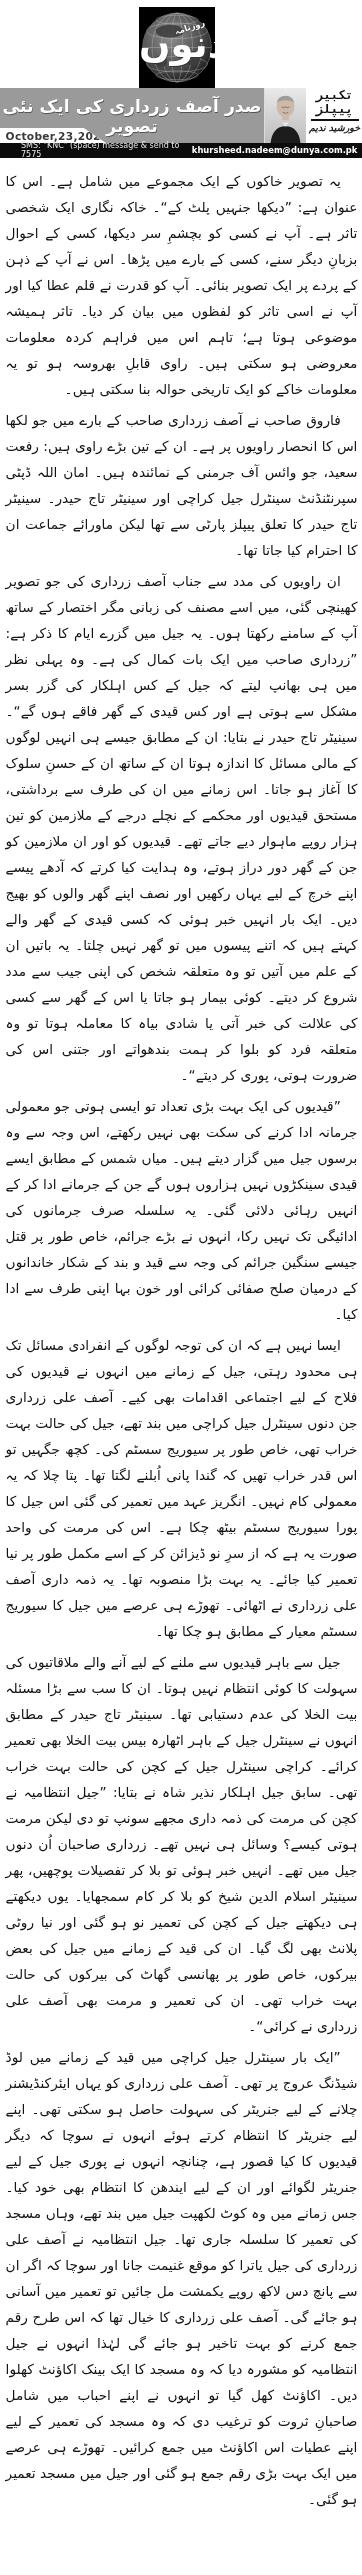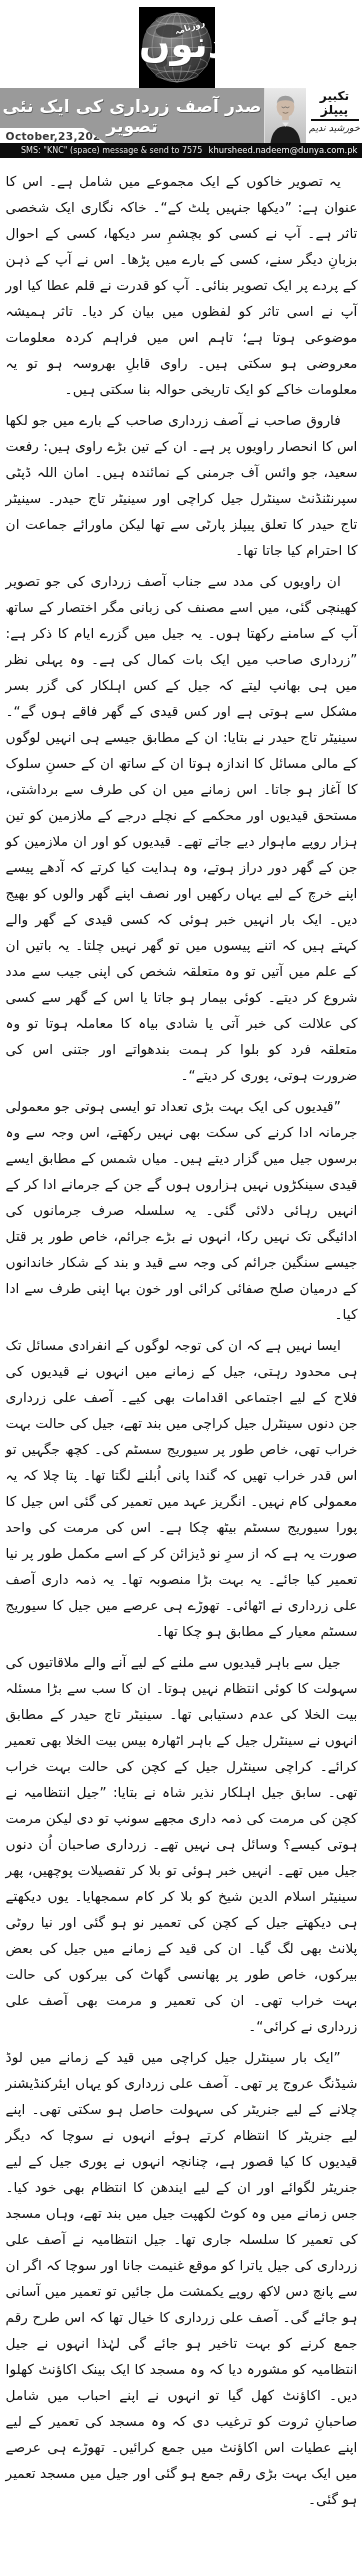--- a/index.html
+++ b/index.html
@@ -37,31 +37,31 @@
     position:absolute; left:0; bottom:0; width:106px; height:15px;
     background:#ffffff; clip-path:polygon(0 0, 79% 0, 100% 100%, 0 100%);
     display:flex; align-items:center;
   }
   .date-wedge span { font-size:10.6px; font-weight:bold; color:#3a3a3a; padding-left:5.6px; letter-spacing:0.3px; }
   .author-box { width:99px; background:#ffffff; display:flex; border-left:0.6px solid #ddd; }
   .photo { width:41px; height:55px; overflow:hidden; flex:0 0 auto; }
   .author-meta { flex:1 1 auto; display:flex; flex-direction:column; align-items:center; padding-top:2.2px; }
   .col-title {
     direction:rtl; text-align:center; font-size:12.3px; font-weight:bold;
-    color:#111; line-height:1.1;
+    color:#111; line-height:1.1;font-family:Liberation Mono, monospace;
   }
   .rule { width:48px; height:1.1px; background:#111; margin:2.2px 0 1.7px; }
-  .author-name { direction:rtl; font-size:9.5px; font-weight:normal; color:#222; font-style:italic; }
+  .author-name { direction:rtl; font-size:9.5px; font-weight:bold; color:#222; font-style:italic; }
   .sms-bar {
     position:absolute; top:143px; left:0; width:363px; height:14.5px;
     background:#0c0c0c; color:#fff; display:flex; align-items:center;
     justify-content:space-between; padding:0 5.6px 0 21px;
   }
   .sms-bar .sms { font-size:8px; color:#e8e8e8; }
-  .sms-bar .email { font-size:8.4px; font-weight:normal; color:#ffffff; }
+  .sms-bar .email { font-size:8.4px; font-weight:bold; color:#ffffff; }
   
   .article {
     direction:rtl; padding:11px 5.6px 0 5.6px;
     font-size:13.7px; line-height:26px; text-align:justify; color:#141414;
   }
   .article p { text-indent:16.7px; margin-bottom:5px; }
 </style>
 </head>
 <body>
 

